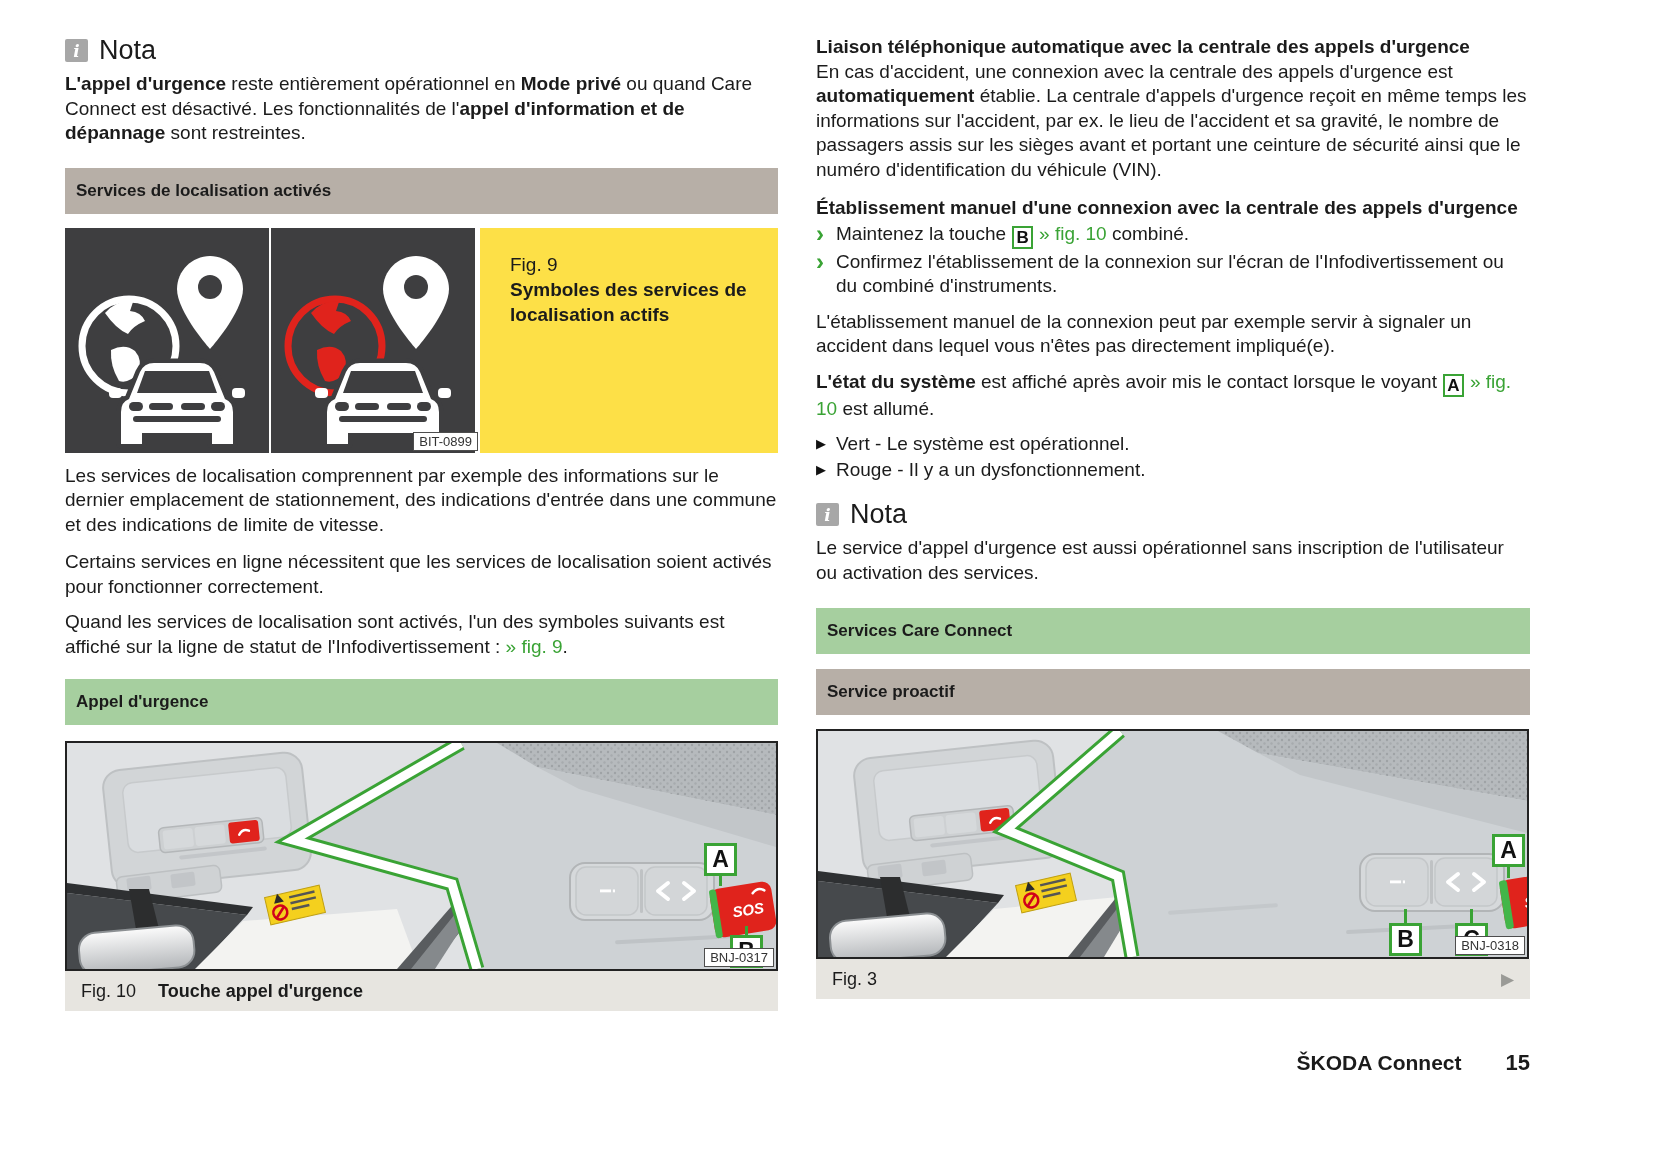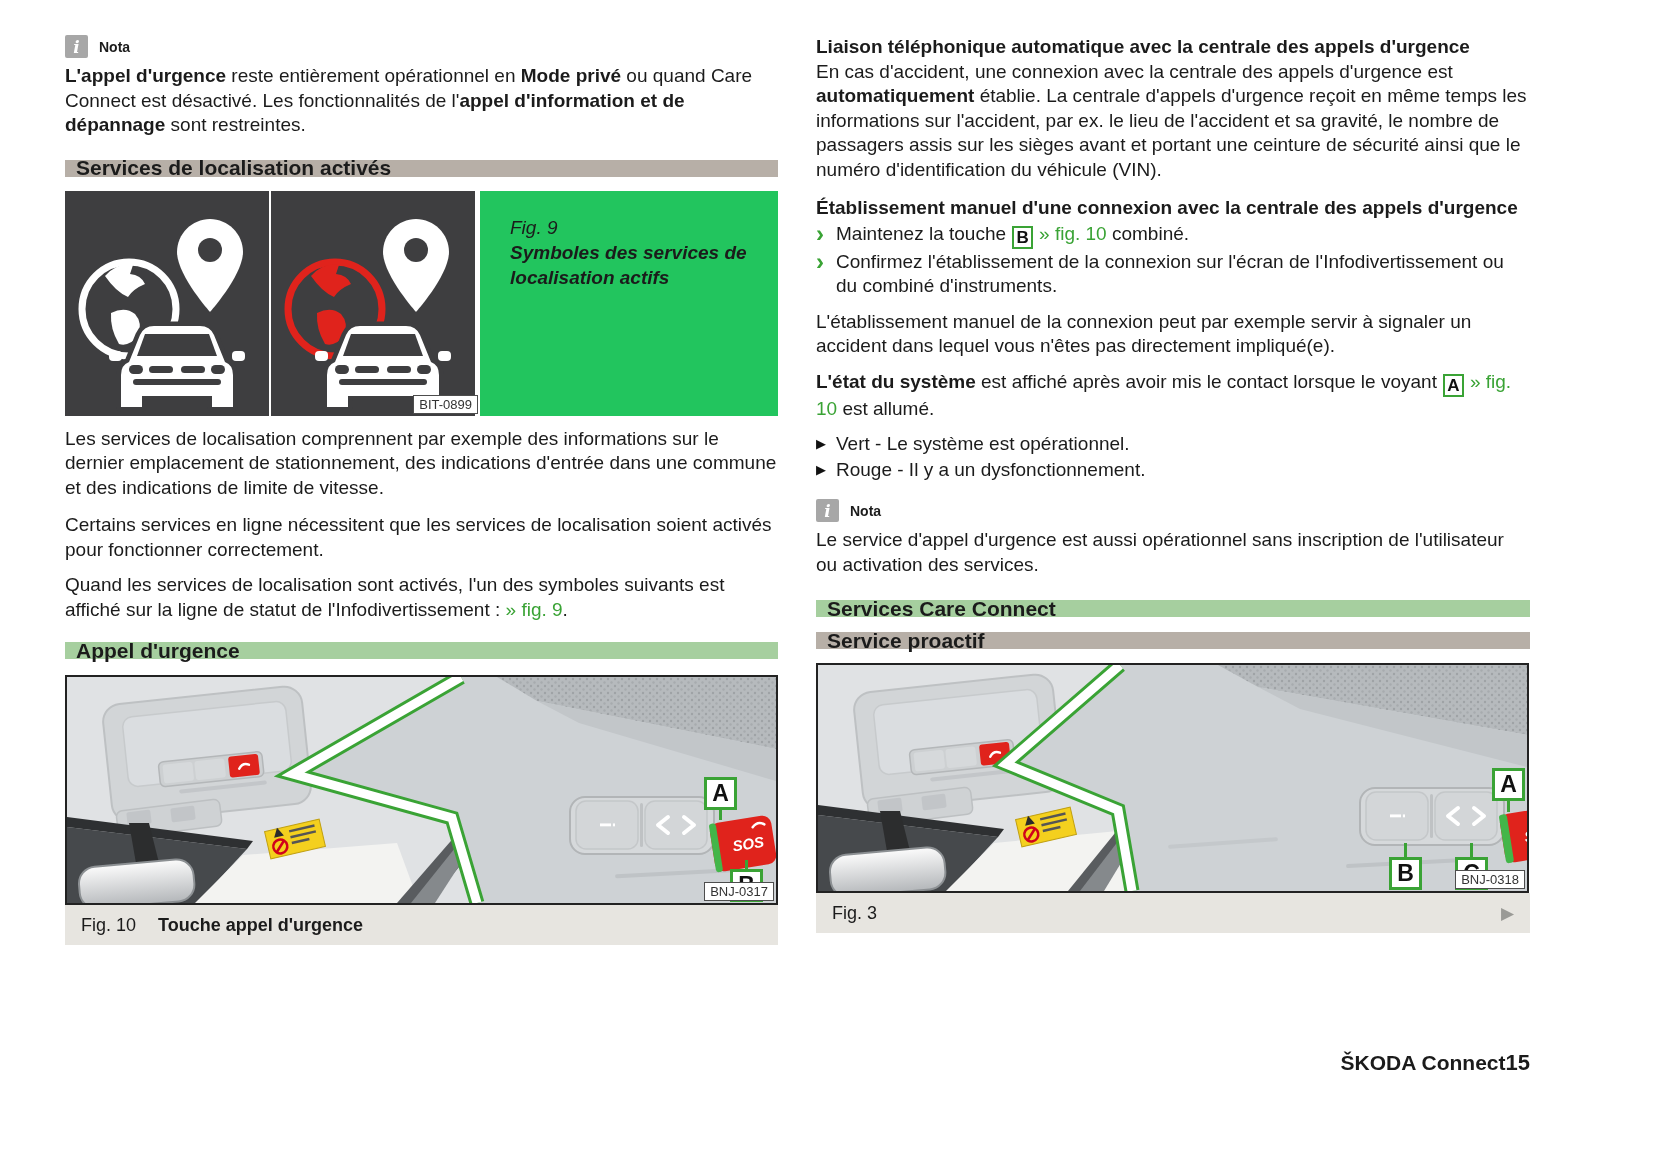--- a/index.html
+++ b/index.html
@@ -18,34 +18,34 @@
   .mt13{margin-top:13px}.mt11{margin-top:11px}.mt20{margin-top:20px}.mt22{margin-top:22px}
   .b{font-weight:bold;}
   .link{color:#3aa335;text-decoration:none;cursor:pointer;margin-top:47px;}
   .heading{font-size:19px;line-height:24.5px;font-weight:bold;}
 
   
   .nota-head{display:flex;align-items:center;gap:11px;margin-bottom:6px;}
   .nota-icon{width:23px;height:23px;background:#a7a7a7;border-radius:2px;
     color:#ffffff;font-family:"DejaVu Serif", serif;font-style:italic;font-weight:bold;
     font-size:17px;display:flex;align-items:center;justify-content:center;flex:0 0 auto;}
-  .nota-title{font-size:14px;font-weight:bold;}
-
-  
-  .bar{height:17px;display:flex;align-items:center;padding:0 11px;
-    font-size:21px;font-weight:bold;box-sizing:border-box;}
+  .nota-title{font-size:27px;font-weight:normal;}
+
+  
+  .bar{height:46px;display:flex;align-items:center;padding:0 11px;
+    font-size:17px;font-weight:bold;box-sizing:border-box;}
   .bar-taupe{background:#b7afa7;}
   .bar-green{background:#a6cf9f;}
 
   
   .fig9-row{display:flex;margin-top:14px;height:225px;}
   .fig9-art{position:relative;width:415px;height:225px;background:#ffffff;
     display:flex;gap:2px;flex:0 0 auto;}
   .fig9-art svg{display:block;width:204px;height:225px;}
-  .fig9-caption{flex:1;background:#22c55e;padding:24px 0 0 30px;box-sizing:border-box;font-style:italic;}
+  .fig9-caption{flex:1;background:#fde047;padding:24px 0 0 30px;box-sizing:border-box;}
   .fig9-caption .figlab{font-size:19px;line-height:25px;}
   .fig9-caption .figname{font-size:19px;line-height:25px;font-weight:bold;width:255px;}
 
   
   .photo-fig{position:relative;width:713px;height:230px;margin-top:16px;
     border:2px solid #222222;box-sizing:border-box;background:#e2e4e6;}
   .photo-fig svg{display:block;width:709px;height:226px;}
   .img-code{position:absolute;background:#ffffff;border:1px solid #4d4d4d;
     color:#333;font-size:13px;line-height:17px;padding:0 5px;}
   .code-br{right:2px;bottom:2px;}
@@ -64,21 +64,21 @@
     min-width:21px;height:23px;border:2px solid #3aa335;background:#fff;
     font-weight:bold;font-size:17px;line-height:1;margin:0 6px;vertical-align:-3px;
     box-sizing:border-box;padding:0 2px;color:#111;}
   .step{display:flex;margin-top:1px;}
   .step-marker{color:#3aa335;font-weight:bold;font-size:24px;line-height:24.5px;
     width:20px;flex:0 0 auto;}
   .tri-item{display:flex;margin-top:1px;}
   .tri-marker{font-size:13px;line-height:24.5px;width:20px;flex:0 0 auto;color:#111;}
 
   .footer{position:absolute;top:1050px;left:816px;width:714px;display:flex;
-    justify-content:flex-end;align-items:baseline;}
+    justify-content:flex-end;align-items:baseline;gap:44px;}
   .footer .sect{font-size:21px;font-weight:bold;}
   .footer .pnum{font-size:22px;font-weight:bold;}
 </style>
 </head>
 <body>
 
 <div class="col col-left">
 
   <div class="nota-head">
     <span class="nota-icon">i</span>

